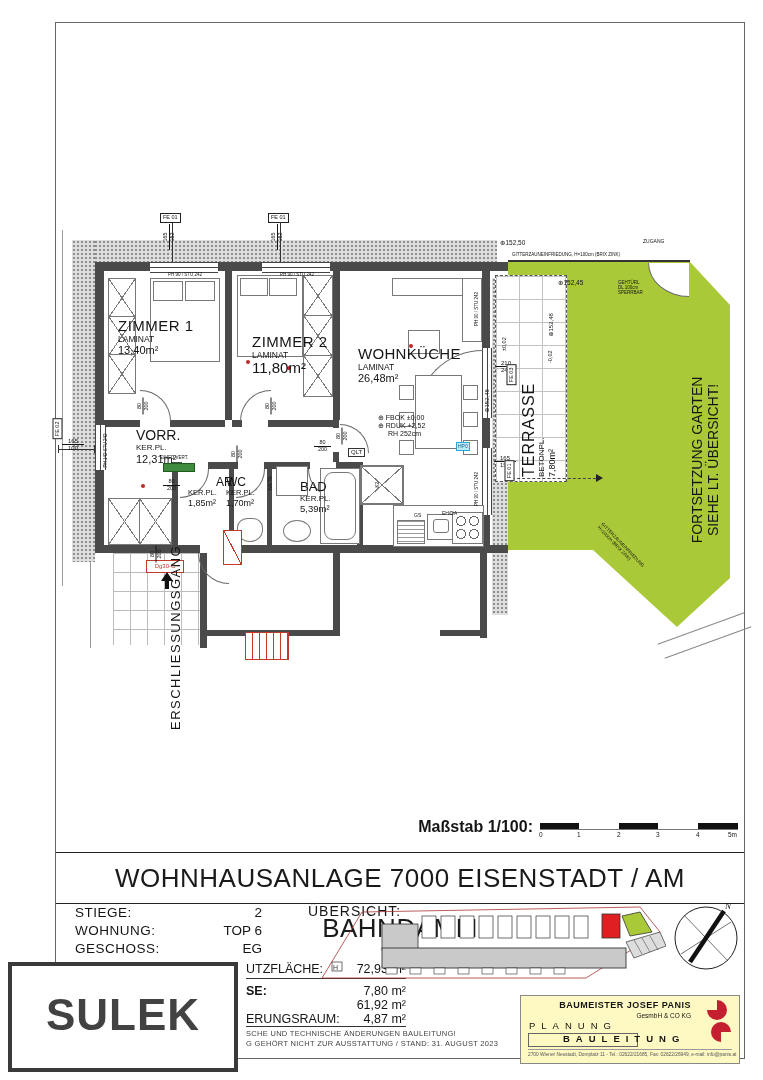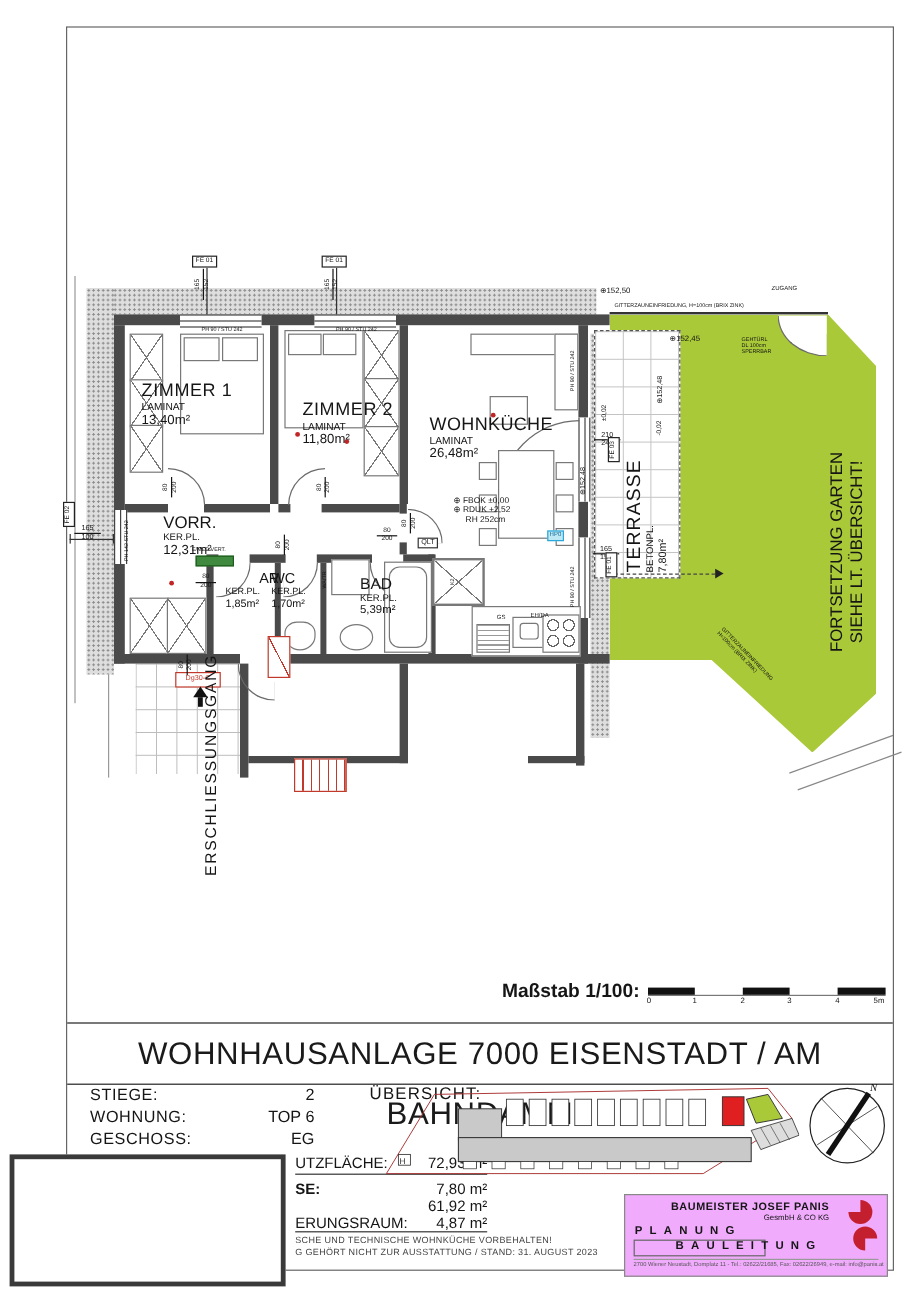--- a/index.html
+++ b/index.html
@@ -194,21 +194,21 @@
   <div class="tri-r" style="left:596px;top:474px;"></div>
 
   <div class="lbl" style="left:118px;top:318px;">
     <div style="font-size:15px;letter-spacing:.5px;">ZIMMER 1</div>
     <div style="font-size:8.5px;">LAMINAT</div>
     <div style="font-size:11px;">13,40m²</div>
   </div>
   <div class="lbl" style="left:252px;top:322px;margin-top:12px;">
     <div style="font-size:15px;letter-spacing:.5px;">ZIMMER 2</div>
     <div style="font-size:8.5px;">LAMINAT</div>
-    <div style="font-size:11px;">11,80m²</div>
+    <div style="font-size:15px;">11,80m²</div>
   </div>
   <div class="lbl" style="left:358px;top:346px;">
     <div style="font-size:15px;letter-spacing:.3px;">WOHNKÜCHE</div>
     <div style="font-size:8.5px;">LAMINAT</div>
     <div style="font-size:11px;">26,48m²</div>
   </div>
   <div class="lbl" style="left:136px;top:428px;">
     <div style="font-size:14px;">VORR.</div>
     <div style="font-size:8px;">KER.PL.</div>
     <div style="font-size:11px;">12,31m²</div>
@@ -362,21 +362,21 @@
   <div class="lbl rt" style="left:310px;top:962px;width:96px;font-size:12.5px;">72,93 m²</div>
   <div class="line" style="left:246px;top:978px;width:160px;height:1px;"></div>
   <div class="lbl" style="left:246px;top:984px;font-size:12.5px;font-weight:bold;">SE:</div>
   <div class="lbl rt" style="left:310px;top:984px;width:96px;font-size:12.5px;">7,80 m²</div>
   <div class="lbl" style="left:246px;top:998px;font-size:12.5px;"></div>
   <div class="lbl rt" style="left:310px;top:998px;width:96px;font-size:12.5px;">61,92 m²</div>
   <div class="lbl" style="left:246px;top:1012px;font-size:12.5px;">ERUNGSRAUM:</div>
   <div class="lbl rt" style="left:310px;top:1012px;width:96px;font-size:12.5px;">4,87 m²</div>
   <div class="line" style="left:246px;top:1026px;width:160px;height:1px;"></div>
 
-  <div class="lbl" style="left:246px;top:1030px;font-size:7.5px;color:#444;letter-spacing:.3px;">SCHE UND TECHNISCHE WOHNKÜCHE VORBEHALTEN!</div>
+  <div class="lbl" style="left:246px;top:1030px;font-size:7.5px;color:#444;letter-spacing:.3px;">SCHE UND TECHNISCHE ÄNDERUNGEN BAULEITUNG!</div>
   <div class="lbl" style="left:246px;top:1040px;font-size:7.5px;color:#444;letter-spacing:.3px;">G GEHÖRT NICHT ZUR AUSSTATTUNG / STAND: 31. AUGUST 2023</div>
 
   <div class="lbl" style="left:308px;top:904px;font-size:14px;letter-spacing:1px;">ÜBERSICHT:</div>
 
   <svg class="a" style="left:318px;top:902px;" width="348" height="92" viewBox="0 0 348 92">
     <polygon points="4,76 44,10 322,5 342,30 268,76" fill="none" stroke="#a33" stroke-width="0.8"></polygon>
     <rect x="14" y="60" width="10" height="9" fill="#fff" stroke="#333" stroke-width="0.7"></rect>
     <rect x="64" y="22" width="36" height="26" fill="#c9c9c9" stroke="#333" stroke-width="0.8"></rect>
     <rect x="64" y="46" width="244" height="20" fill="#c9c9c9" stroke="#333" stroke-width="0.9"></rect>
     <rect x="104" y="14" width="14" height="22" fill="#fff" stroke="#333" stroke-width="0.7"></rect>
@@ -406,30 +406,31 @@
   </svg>
 
   <svg class="a" style="left:668px;top:898px;" width="78" height="74" viewBox="0 0 78 74">
     <circle cx="38" cy="40" r="31" fill="none" stroke="#222" stroke-width="1"></circle>
     <line x1="16" y1="17" x2="60" y2="63" stroke="#333" stroke-width="0.7"></line>
     <line x1="13" y1="56" x2="63" y2="24" stroke="#333" stroke-width="0.7"></line>
     <line x1="22" y1="64" x2="56" y2="13" stroke="#111" stroke-width="4.5"></line>
     <text x="57" y="11" font-size="9" font-style="italic" fill="#111" font-family="Liberation Serif, serif">N</text>
   </svg>
 
-  <div class="a" style="left:520px;top:995px;width:218px;height:67px;border:1px solid #888;background:#f0abfc;">
+  <div class="a" style="left:520px;top:995px;width:218px;height:67px;border:1px solid #888;background:#fef9c3;">
     <div class="lbl rt" style="left:10px;top:4px;width:160px;font-size:9px;font-weight:bold;letter-spacing:.5px;">BAUMEISTER JOSEF PANIS</div>
     <div class="lbl rt" style="left:80px;top:16px;width:90px;font-size:6.5px;">GesmbH &amp; CO KG</div>
-    <div class="lbl" style="left:8px;top:25px;font-size:9.5px;font-weight:bold;letter-spacing:6px;">PLANUNG</div>
+    <div class="lbl" style="left:8px;top:25px;font-size:9.5px;font-weight:normal;letter-spacing:6px;">PLANUNG</div>
     <div class="a" style="left:7px;top:37px;width:108px;height:12px;border:1px solid #666;"></div>
     <div class="lbl" style="left:42px;top:38px;font-size:9.5px;font-weight:bold;letter-spacing:6px;">BAULEITUNG</div>
     <div class="line" style="left:7px;top:53px;width:204px;height:1px;background:#999;"></div>
     <div class="lbl" style="left:7px;top:56px;font-size:4.8px;color:#555;">2700 Wiener Neustadt, Domplatz 11 - Tel.: 02622/21685, Fax: 02622/26949, e-mail: info@panis.at</div>
     <svg class="a" style="left:180px;top:2px;" width="36" height="46" viewBox="0 0 36 46">
       <path d="M16,2 a10,10 0 1 1 -10,10 l10,0 z" fill="#c41f2f"></path>
       <path d="M20,44 a10,10 0 1 1 10,-10 l-10,0 z" fill="#c41f2f"></path>
     </svg>
   </div>
 
   <div class="box-sulek" style="left:8px;top:962px;width:222px;height:102px;">
+    <div class="lbl ctr" style="left:0;top:24px;width:222px;font-size:44px;font-weight:bold;color:#424242;letter-spacing:1px;">SULEK</div>
   </div>
 
 </div>
 
 </body></html>

